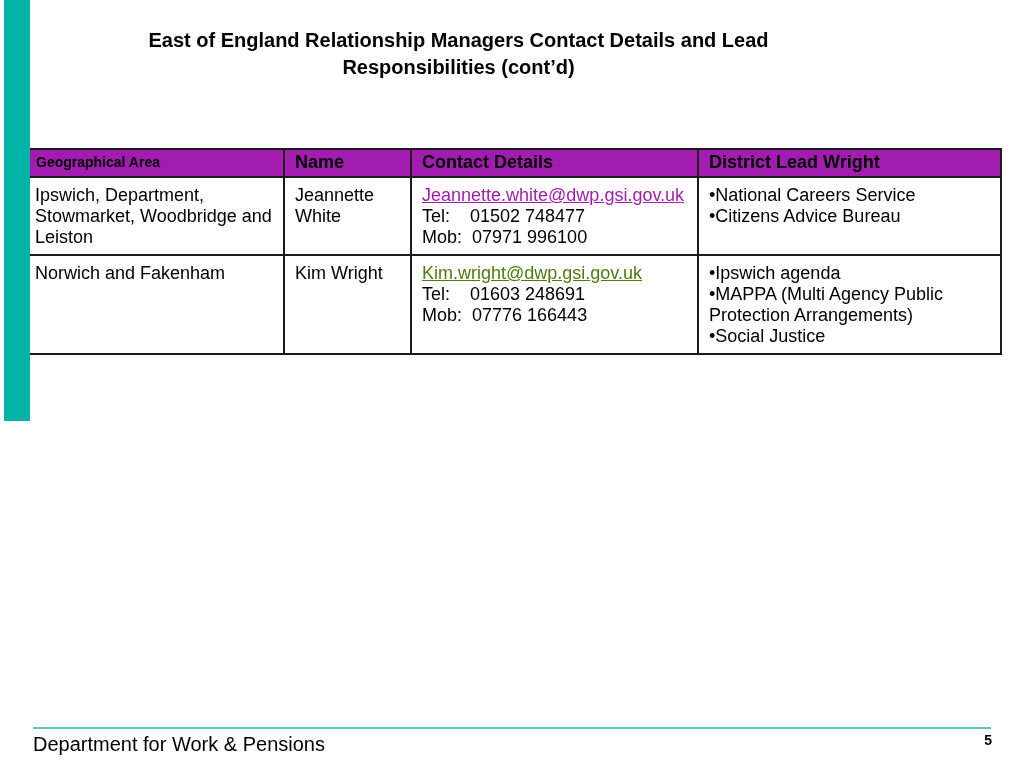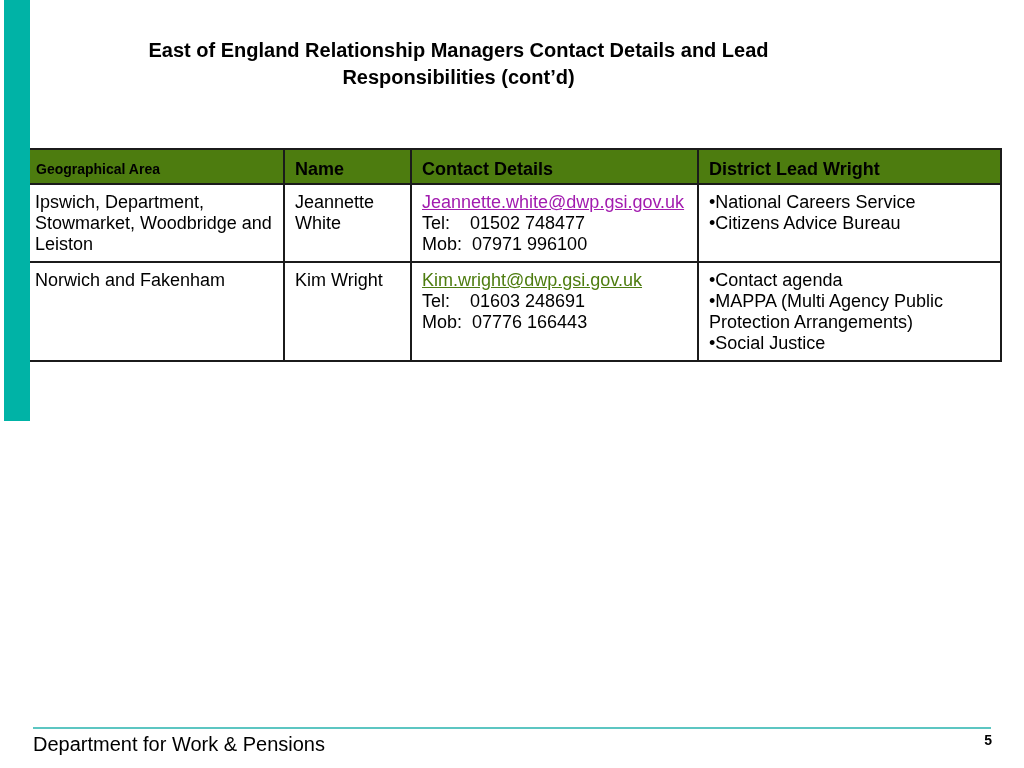--- a/index.html
+++ b/index.html
@@ -17,21 +17,21 @@
   .left-bar {
     position: absolute;
     left: 4px; top: 0;
     width: 26px; height: 421px;
     z-index: 5;
   }
 
   
   .title {
     position: absolute;
-    left: 0; top: 37px;
+    left: 0; top: 27px;
     width: 917px;
     text-align: center;
     font-size: 20px;
     font-weight: bold;
     line-height: 27px;
     z-index: 2;
   }
 
   
   .contact-table {
@@ -48,25 +48,25 @@
   .contact-table col.c4 { width: 303px; }
   .contact-table th, .contact-table td {
     border: 2px solid #1b1b1b;
     vertical-align: top;
     text-align: left;
     font-size: 18px;
     line-height: 21px;
     padding: 7px 6px 6px 10px;
   }
   .contact-table th {
-    background: #4d7c0f;
+    background: #a21caf;
     vertical-align: middle;
     font-weight: bold;
     height: 21px;
-    padding-top: 9px; padding-bottom: 3px;
+    padding-top: 2px; padding-bottom: 3px;
   }
   .contact-table th.geo { font-size: 14px; padding-left: 26px; }
   .contact-table td.geo { padding-left: 25px; }
   .contact-table tr.r1 td { height: 71px; }
   .contact-table tr.r2 td { height: 93px; }
 
   .email-link { text-decoration: underline; cursor: pointer; }
   .pre-line { white-space: pre-wrap; }
   .bullet-item::before { content: "\2022"; }
 
@@ -132,21 +132,21 @@
   </tr>
   <tr class="r2">
     <td class="geo">Norwich and Fakenham</td>
     <td>Kim Wright</td>
     <td>
       <div><a class="email-link" style="color: #4d7c0f;">Kim.wright@dwp.gsi.gov.uk</a></div>
       <div class="pre-line">Tel:    01603 248691</div>
       <div class="pre-line">Mob:  07776 166443</div>
     </td>
     <td>
-      <div class="bullet-item">Contact agenda</div>
+      <div class="bullet-item">Ipswich agenda</div>
       <div class="bullet-item">MAPPA (Multi Agency Public Protection Arrangements)</div>
       <div class="bullet-item">Social Justice</div>
     </td>
   </tr>
 </tbody>
   </table>
 
 <div class="footer-rule" style="background: rgb(92, 198, 194);"></div>
 <div class="footer-text">Department for Work &amp; Pensions</div>
 <div class="page-number">5</div>

